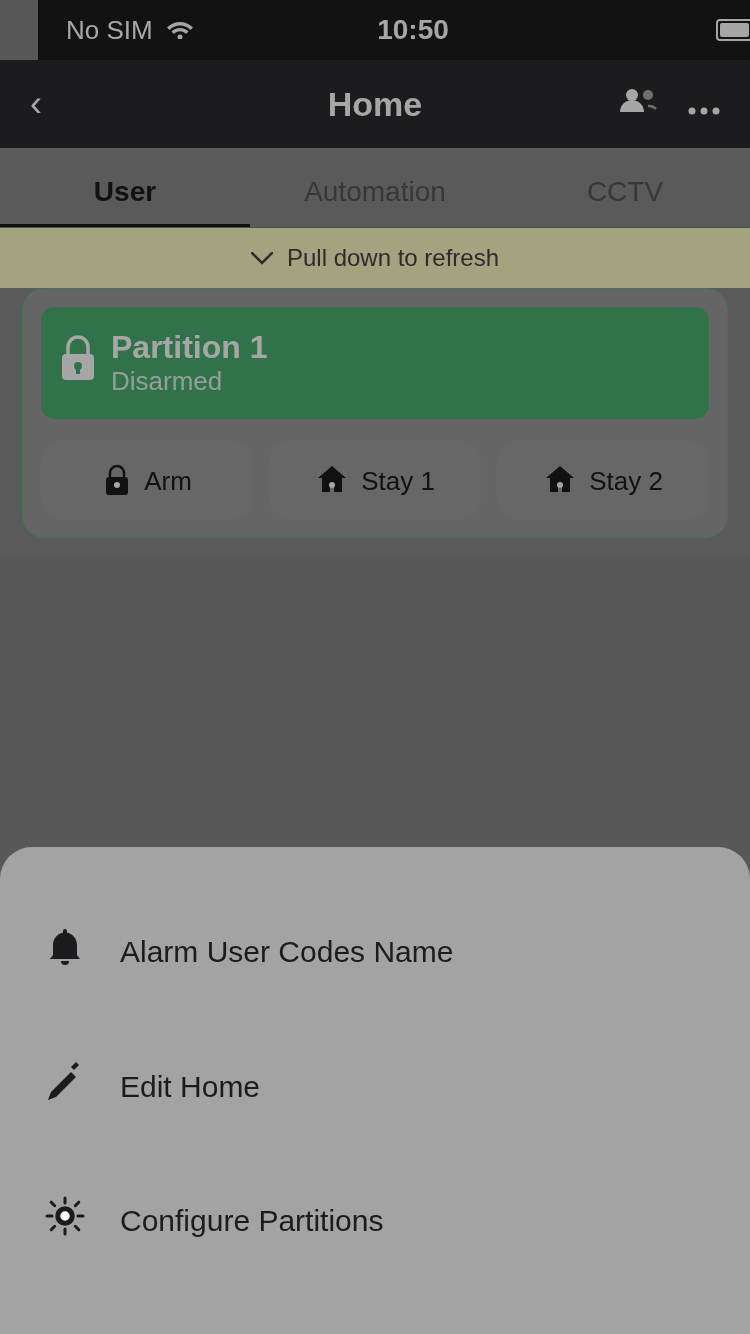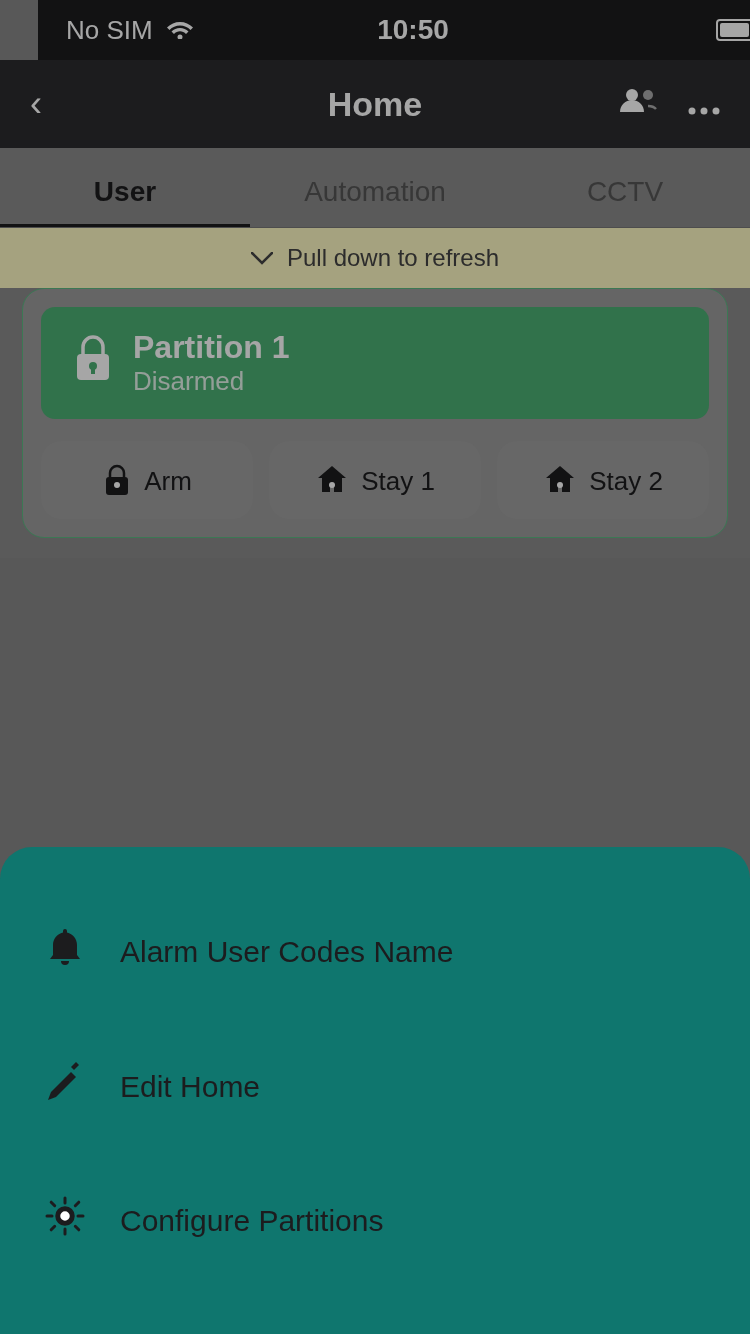--- a/index.html
+++ b/index.html
@@ -201,24 +201,24 @@
     }
     .partition-card {
       background: rgba(255,255,255,0.15);
       border: 1.5px solid #5cb882;
       border-radius: 22px;
       padding: 18px;
     }
     .partition-header {
       background: #4caf74;
       border-radius: 14px;
-      padding: 22px 28px;
-      display: flex;
-      align-items: center;
-      gap: 16px;
+      padding: 22px 13px;
+      display: flex;
+      align-items: center;
+      gap: 9px;
       margin-bottom: 22px;
     }
     .lock-icon-large {
       font-size: 48px;
       color: white;
     }
     .partition-info {
       display: flex;
       flex-direction: column;
     }
@@ -262,21 +262,21 @@
       background: rgba(0,0,0,0.35);
       z-index: 20;
     }
 
     
     .bottom-sheet {
       position: absolute;
       bottom: 0;
       left: 0;
       width: 100%;
-      background: #0f766e;
+      background: #a3a3a3;
       border-radius: 32px 32px 0 0;
       z-index: 30;
       padding: 50px 40px 60px;
     }
     .sheet-item {
       display: flex;
       align-items: center;
       gap: 30px;
       padding: 28px 0;
       cursor: pointer;

